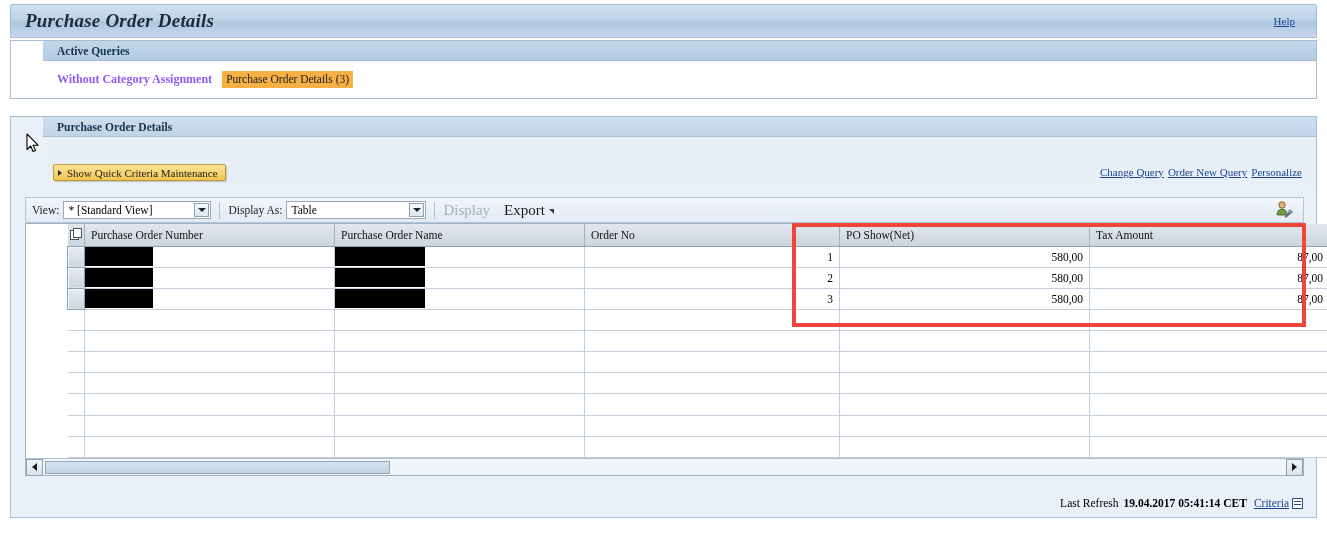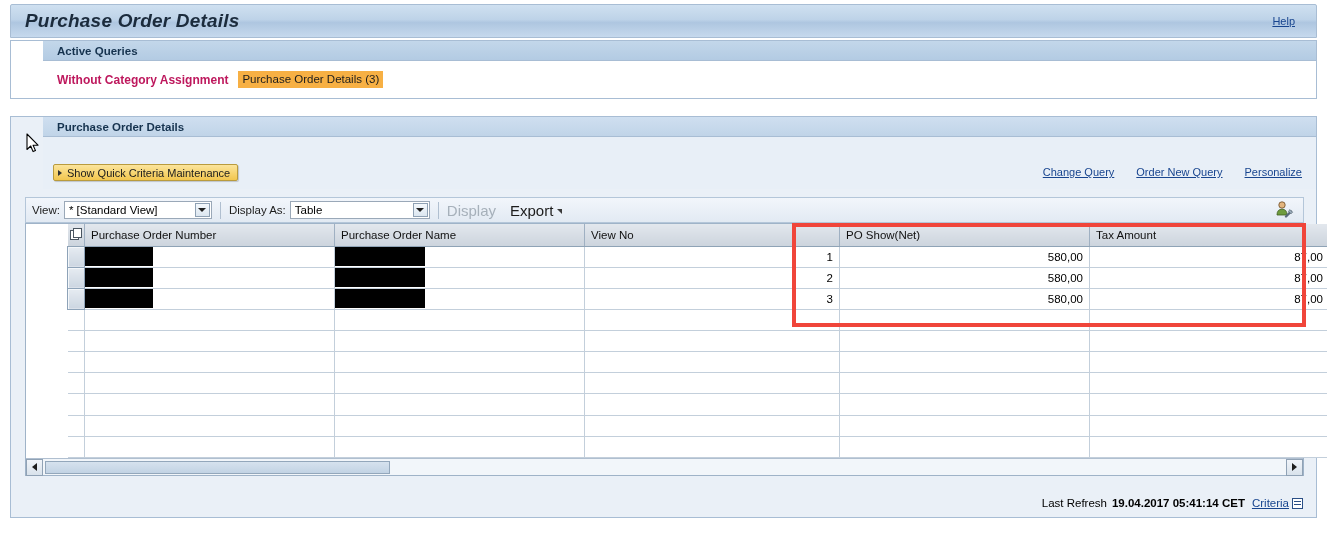--- a/index.html
+++ b/index.html
@@ -9,20 +9,21 @@
     background: #ffffff;
     font-family: "Liberation Sans", sans-serif;
     font-size: 12px;
     color: #000000;
     overflow: hidden;
   }
   #app {
     position: relative;
     width: 1327px; height: 440px;
     background: #ffffff;
+    font-family: Liberation Serif, serif;
   }
 
   
   .titlebar {
     position: absolute; left: 10px; top: 4px;
     width: 1307px; height: 34px;
     background: linear-gradient(to bottom, #cfe0f0 0%, #bed3e8 45%, #aec6e0 55%, #c6d9ed 100%);
     border: 1px solid #a8bdd4;
     border-radius: 2px 2px 0 0;
     display: flex; align-items: center;
@@ -64,21 +65,21 @@
     background: linear-gradient(to bottom, #cfdff0 0%, #c0d4e8 100%);
   }
   #activeQueries {
     left: 10px; top: 40px; width: 1307px; height: 59px;
   }
   .aq-body {
     display: flex; align-items: center;
     height: 37px; padding-left: 14px;
   }
   .aq-label {
-    font-weight: bold; font-size: 12px; color: #be185d;
+    font-weight: bold; font-size: 12px; color: #8b5cf6;
   }
   .aq-chip {
     margin-left: 10px;
     background: #f7b044;
     color: #1c1c1c;
     font-size: 11.5px;
     padding: 2px 4px 3px 4px;
     line-height: 12px;
     cursor: pointer;
     white-space: nowrap;
@@ -110,21 +111,21 @@
   }
   .criteria-btn .tri {
     width: 0; height: 0;
     border-left: 4px solid #303030;
     border-top: 3.5px solid transparent;
     border-bottom: 3.5px solid transparent;
     margin-right: 5px;
   }
   .query-links {
     position: absolute; right: 14px; top: 29px;
-    display: flex; gap: 22px;
+    display: flex; gap: 4px;
     font-size: 11px;
   }
   .query-links a {
     color: #18458f; text-decoration: underline; cursor: pointer;
     white-space: nowrap;
   }
 
   
   .toolbar {
     position: absolute; left: 14px; top: 80px;
@@ -376,21 +377,21 @@
     <div class="tablewrap">
       <div class="tbl-main">
         <table class="grid">
           <thead>
             <tr>
               <th class="sel-col">
                 <span class="copy-icon"></span>
               </th>
               <th style="width:250px">Purchase Order Number</th>
               <th style="width:250px">Purchase Order Name</th>
-              <th style="width:255px">View No</th>
+              <th style="width:255px">Order No</th>
               <th style="width:250px">PO Show(Net)</th>
               <th style="width:240px">Tax Amount</th>
             </tr>
           </thead>
           <tbody id="gridBody">
               <tr class="datarow">
                 <td class="selcell"></td>
                 <td style="width: 250px; padding: 0px;"><span class="redact" style="width: 68px;"></span></td>
                 <td style="width: 250px; padding: 0px;"><span class="redact" style="width: 90px;"></span></td>
                 <td class="num" style="width: 255px;">1</td>

